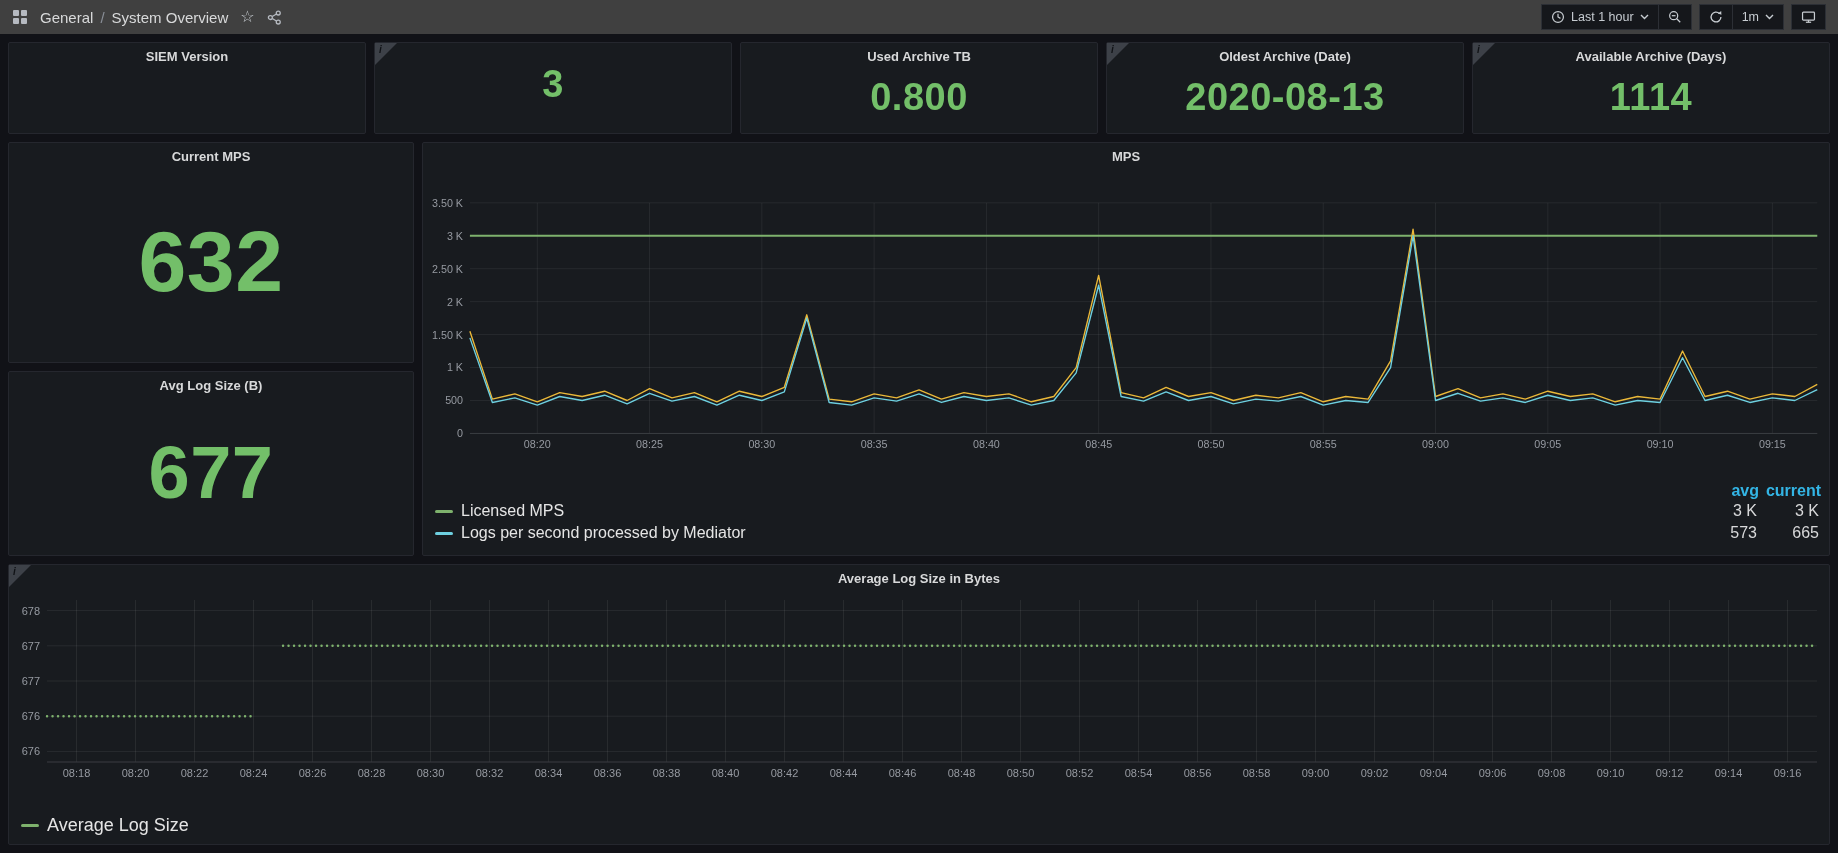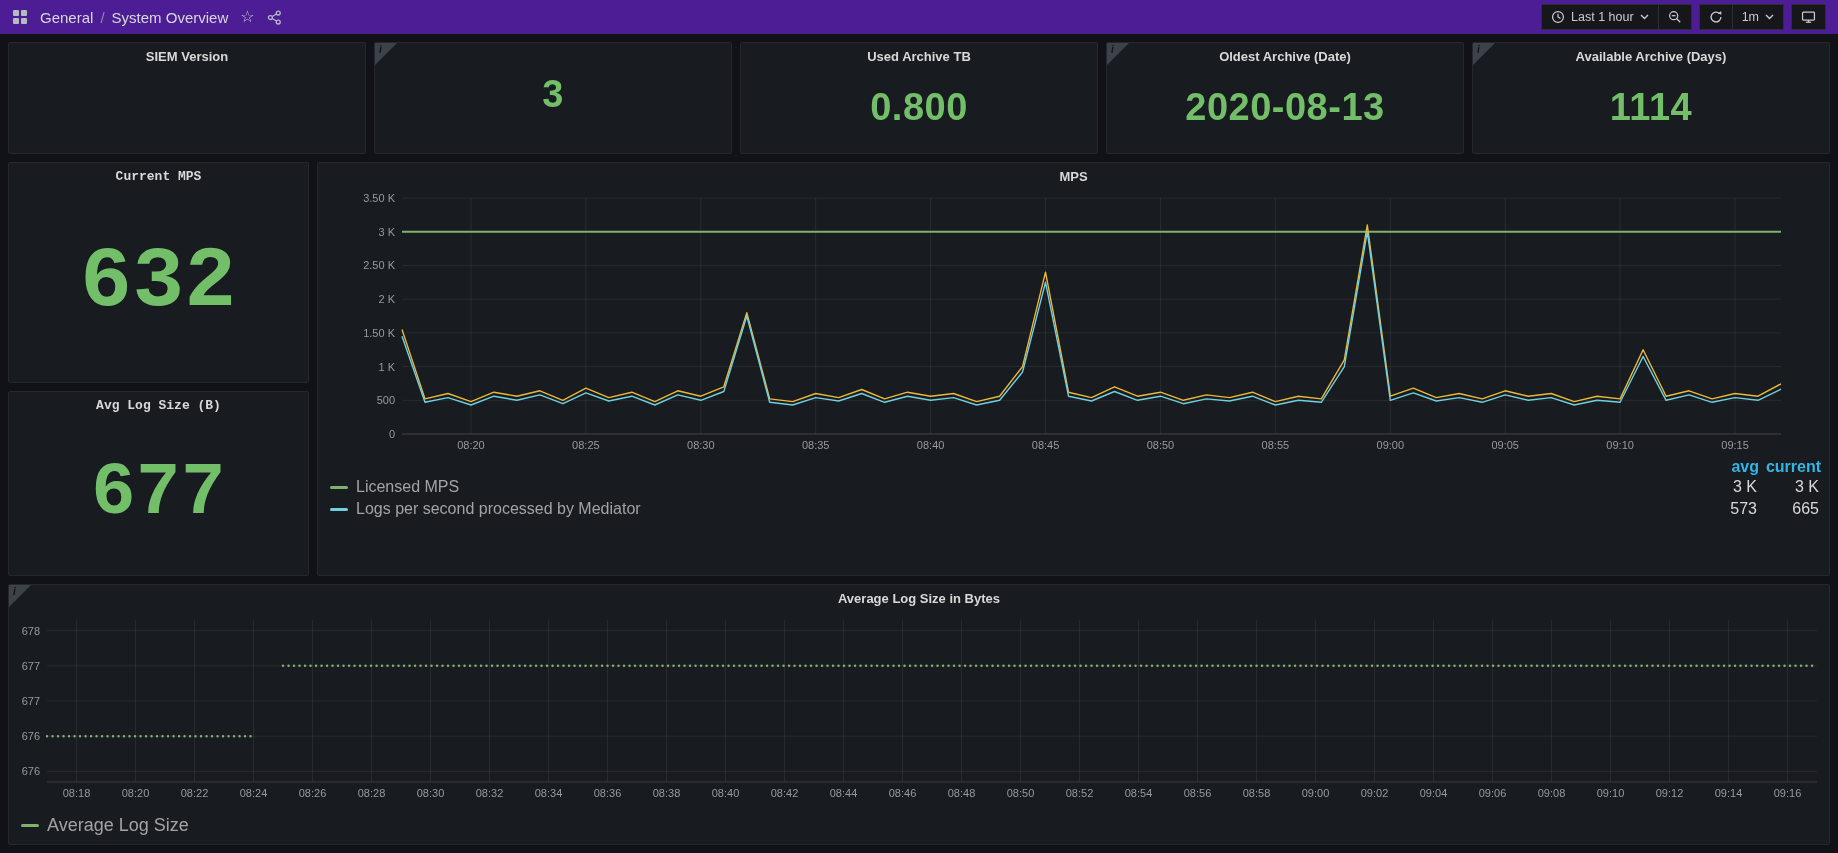--- a/index.html
+++ b/index.html
@@ -3,45 +3,45 @@
 <meta charset="utf-8">
 <style>
   * { box-sizing: border-box; }
   html,body { margin:0; padding:0; }
   body {
     width:1838px; height:853px; overflow:hidden;
     background:#111217; color:#d8d9da;
     font-family:"Liberation Sans", sans-serif;
   }
   
-  .navbar { height:34px; background:#4c1d95; display:flex; align-items:center; padding:0 12px; }
+  .navbar { height:34px; background:#404040; display:flex; align-items:center; padding:0 12px; }
   .nav-left { display:flex; align-items:center; gap:12px; flex:1; min-width:0; }
   .crumb { display:flex; align-items:center; gap:7px; font-size:15px; }
   .crumb .sep { color:#8a8f98; }
   .icon-btn { display:flex; align-items:center; justify-content:center; cursor:pointer; color:#b6bac1; }
   .star-glyph { font-size:16px; line-height:1; color:#c7ccd1; }
   .nav-right { display:flex; align-items:center; gap:7px; }
   .btn-group { display:flex; }
   .nav-btn {
     display:flex; align-items:center; gap:6px; height:26px; padding:0 9px;
     background:#15171b; border:1px solid #2c2f35; color:#c7ccd1; font-size:12.5px;
     cursor:pointer; white-space:nowrap;
   }
   .btn-group .nav-btn + .nav-btn { border-left:none; }
   .chev { display:block; }
   
   .dash { padding:8px; display:flex; flex-direction:column; gap:8px; height:819px; }
   .row { display:flex; gap:8px; }
-  .row1 { height:112px; }
+  .row1 { height:92px; }
   .row1 .panel { flex:1; }
   .row2 { height:414px; }
-  .left-col { width:301px; display:flex; flex-direction:column; gap:8px;font-family:Liberation Mono, monospace; }
+  .left-col { width:406px; display:flex; flex-direction:column; gap:8px; }
   .panel-current { height:221px; }
   .panel-avg { flex:1; }
-  .mps-panel { flex:1; min-width:0; }
+  .mps-panel { flex:1; min-width:0;gap:22px; }
   .row3 { flex:1; }
   .bottom-panel { flex:1; }
 
   .panel {
     background:#181b1f; border:1px solid #25272e; border-radius:2px;
     position:relative; display:flex; flex-direction:column; min-width:0;
   }
   .panel-title {
     height:26px; flex:none; display:flex; align-items:center; justify-content:center;
     font-size:13px; font-weight:600; color:#d8d9da; cursor:pointer;
@@ -68,21 +68,21 @@
   .grid { stroke:rgba(255,255,255,0.07); stroke-width:1; }
   .axisline { stroke:#3a3d42; stroke-width:1; }
   text.tick { fill:#969aa1; font-size:11px; font-family:"Liberation Sans",sans-serif; }
   
   .legend-table { padding:2px 8px 4px 8px; font-size:16px; flex:none; }
   .legend-head { display:flex; justify-content:flex-end; align-items:center; height:19px; color:#33b5e5; font-weight:700; }
   .legend-head span { width:62px; text-align:right; cursor:pointer; }
   .legend-row { display:flex; align-items:center; height:22px; padding:0 2px; cursor:pointer; }
   .legend-row.alt { background:rgba(255,255,255,0.05); }
   .marker { width:18px; height:3px; border-radius:2px; margin:0 8px 0 2px; flex:none; }
-  .lname { flex:1; color:#a3a3a3; min-width:0; }
+  .lname { flex:1; color:#e5e5e5; min-width:0; }
   .lval { width:62px; text-align:right; color:#d8d9da; }
   .legend-bottom {
     margin-top:auto; display:flex; align-items:center; padding:4px 10px 8px 10px; font-size:18px; cursor:pointer;
   }
 </style>
 </head>
 <body>
 
 <div class="navbar">
   <div class="nav-left">

